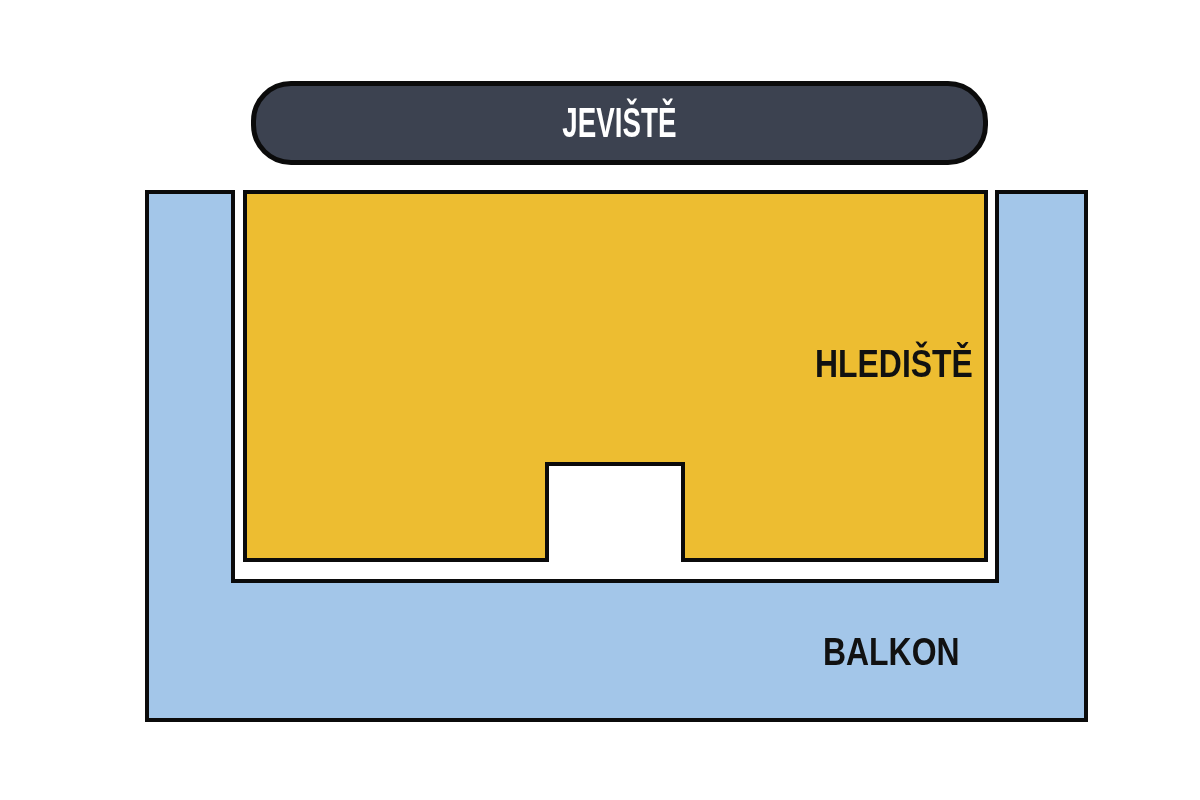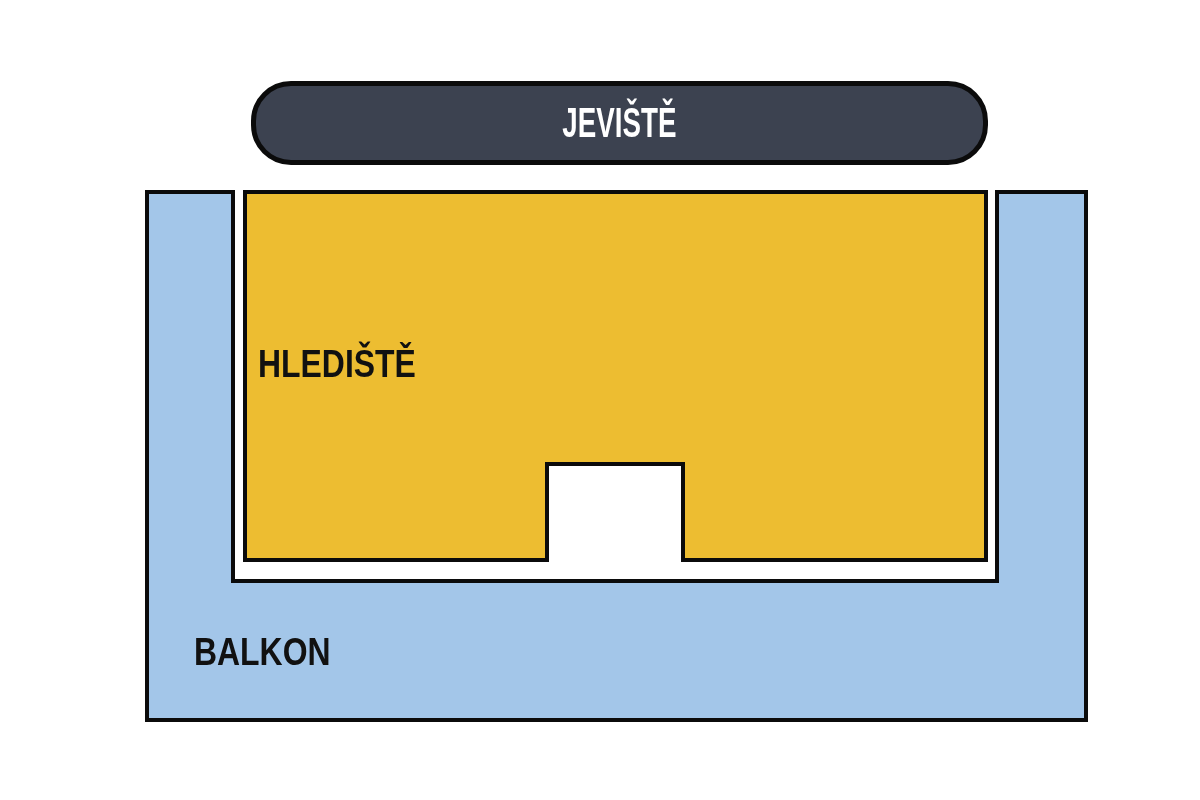--- a/index.html
+++ b/index.html
@@ -78,21 +78,21 @@
     width: 140px;
     height: 100px;
     background: var(--background, #ffffff);
     border: 4px solid var(--outline, #0b0b0b);
     border-bottom: none;
   }
   .area-label {
     position: absolute;
     display: flex;
     align-items: center;
-    justify-content: flex-start;
+    justify-content: flex-end;
     pointer-events: none;
   }
   .area-label > span {
     display: inline-block;
     font-size: 38px;
     font-weight: bold;
     color: var(--label_text, #111111);
     transform: scaleX(0.84);
     white-space: nowrap;
   }
@@ -100,21 +100,20 @@
     left: 227px;
     top: 336px;
     width: 745px;
     height: 56px;
   }
   .balcony-label {
     left: 129px;
     top: 624px;
     width: 828px;
     height: 56px;
-    padding-left: 36px;
   }
 </style>
 </head>
 <body>
 
 <div class="canvas">
 
   <div class="shape stage">
     <span class="stage-label">JEVIŠTĚ</span>
   </div>

